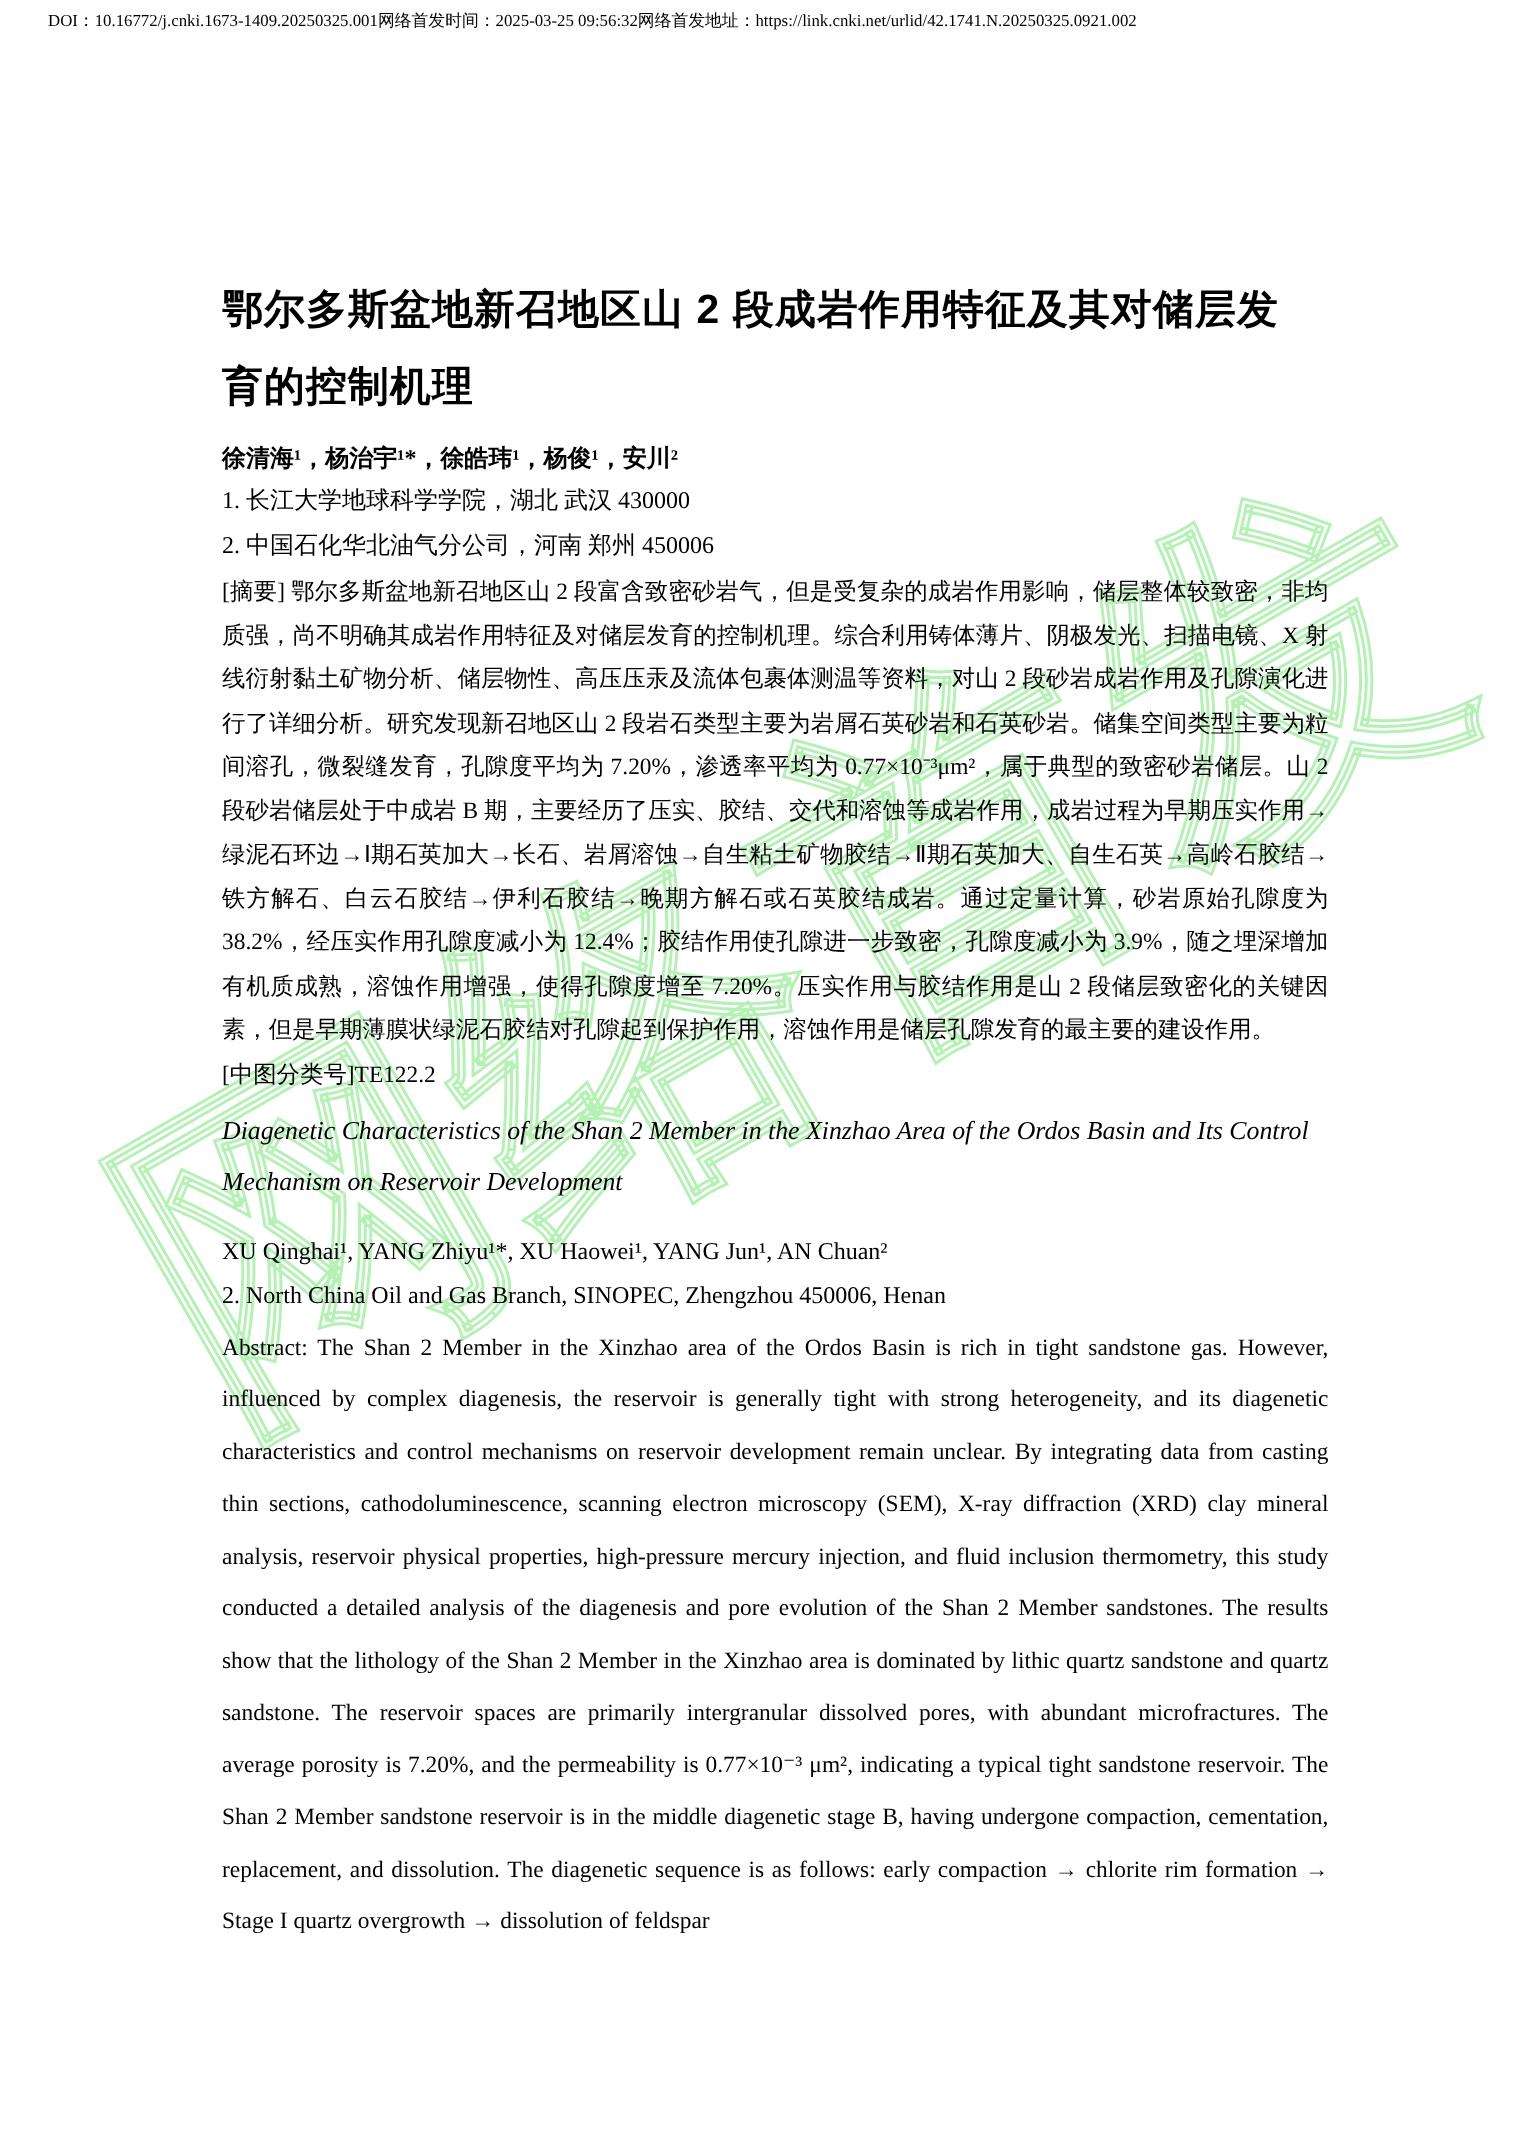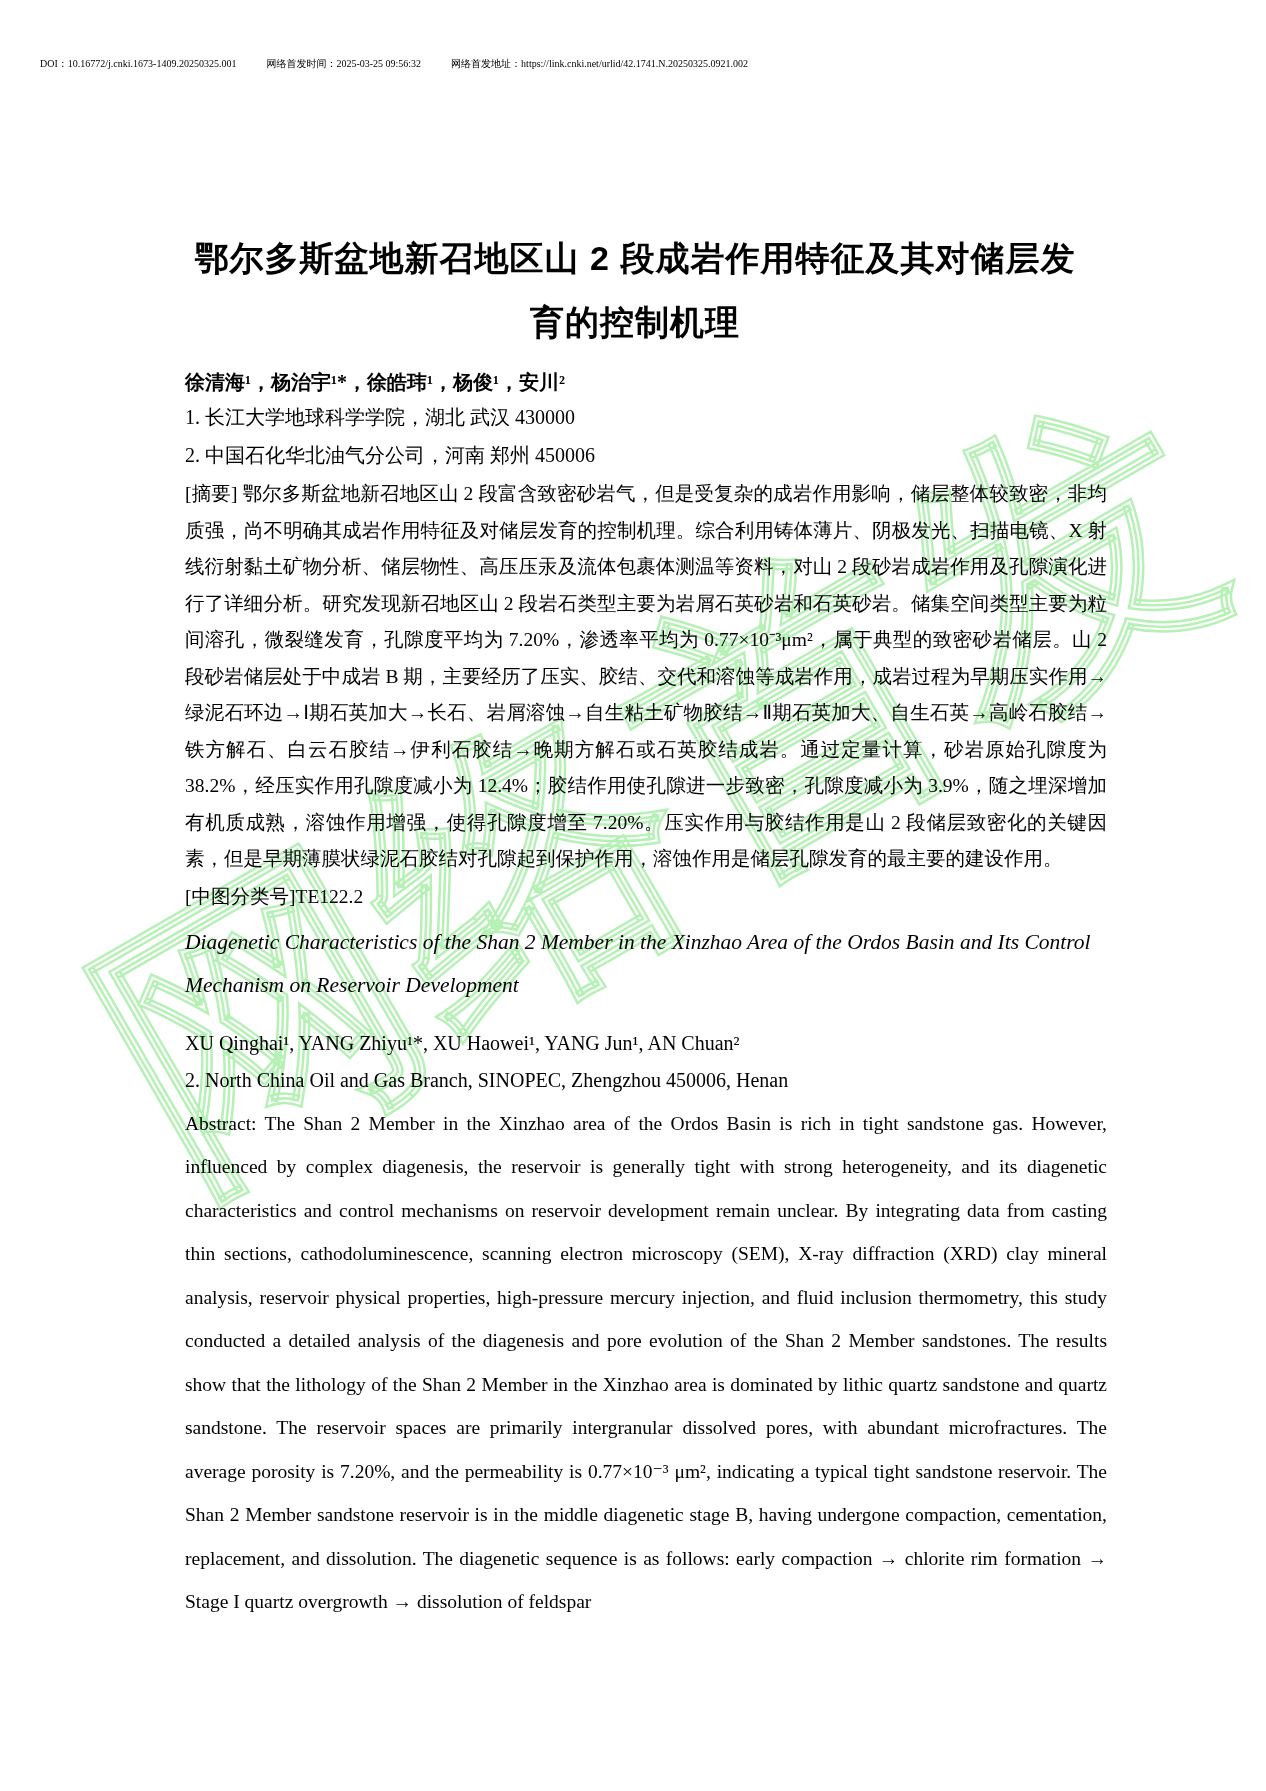--- a/index.html
+++ b/index.html
@@ -15,27 +15,25 @@
     overflow: hidden;
     color: #000000;
     font-family: "Liberation Serif", "DejaVu Serif", serif;
   }
   
   .pdf-header {
     position: absolute;
     top: 10px;
     left: 40px;
     right: 30px;
-    font-size: 10px;
+    font-size: 14px;
     line-height: 18px;
     white-space: nowrap;
     display: flex;
-    gap: 30px;
     color: #000000;
-    margin-top: 45px;
   }
   
   .watermark {
     position: absolute;
     left: 665px;
     top: 790px;
     transform: translate(-50%, -50%) rotate(-30deg);
     font-family: "Liberation Sans", "DejaVu Sans", sans-serif;
     font-weight: bold;
     font-size: 300px;
@@ -55,21 +53,20 @@
     z-index: 1;
   }
   .title-cn {
     margin: 0;
     font-family: "Liberation Sans", "DejaVu Sans", sans-serif;
     font-weight: bold;
     font-size: 34px;
     line-height: 64px;
     letter-spacing: 1px;
     width: 900px;
-    text-align: center;
   }
   .authors-cn {
     margin-top: 12px;
     font-size: 20px;
     line-height: 32px;
     font-weight: bold;
   }
   .affil {
     font-size: 20px;
     line-height: 38px;

